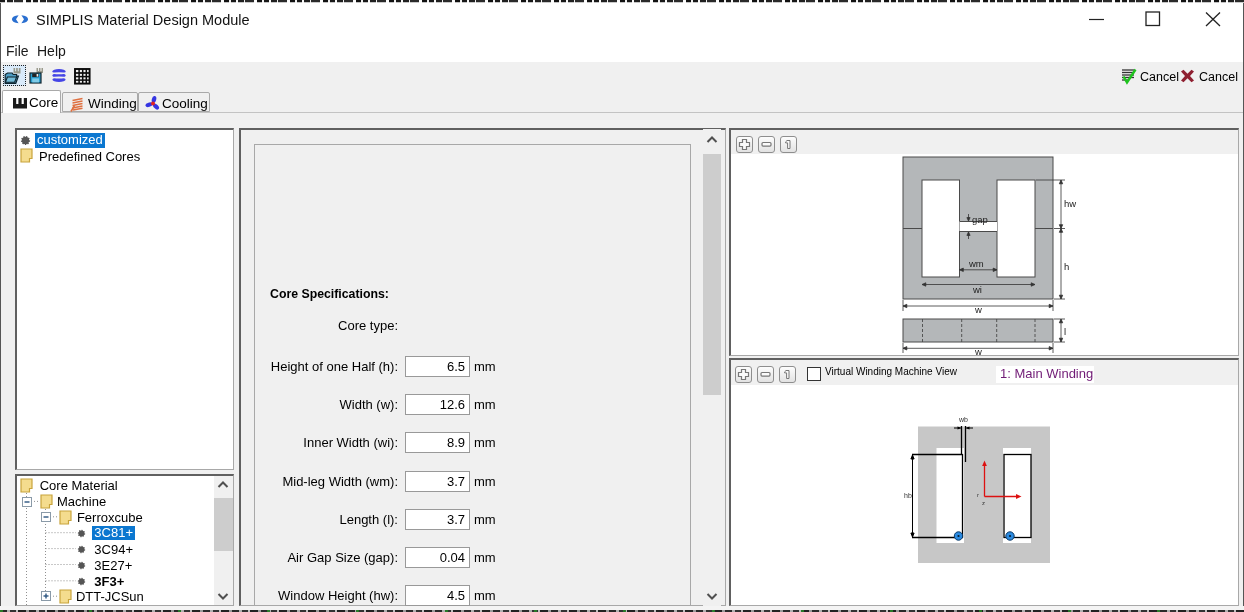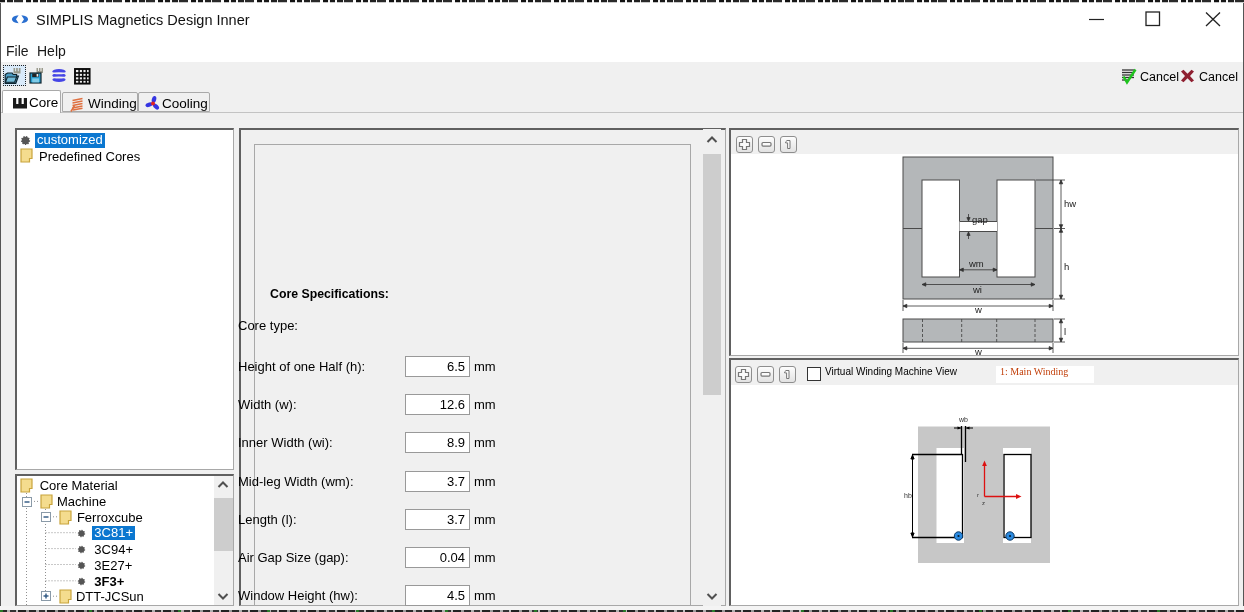--- a/index.html
+++ b/index.html
@@ -32,33 +32,33 @@
   #lmat{left:14px;top:361px;width:219px;height:132px;}
   #midpanel{left:238px;top:15px;width:487px;height:478px;background:#f0f0f0;}
   #innerbox{left:13px;top:14px;width:435px;height:478px;border:1px solid #a8a8a8;}
   #rtop{left:728px;top:15px;width:510px;height:228px;background:#fff;}
   #rbot{left:728px;top:245px;width:510px;height:248px;background:#fff;}
   .hdrstrip{position:absolute;left:0;top:0;width:100%;height:24px;background:#f0f0f0;}
   .zbtn{position:absolute;width:15px;height:15px;border:1px solid #8e8e8e;border-radius:3px;
         background:linear-gradient(#fdfdfd,#e2e2e2);}
   .treetxt{position:absolute;font-size:13px;color:#000;white-space:nowrap;}
   .sel{background:#0b77d0;color:#fff;padding:0 2px;}
-  .formlbl{position:absolute;font-size:13px;color:#000;width:160px;}
+  .formlbl{position:absolute;font-size:13px;color:#000;text-align:right;width:160px;}
   .inp{position:absolute;width:59px;height:19px;background:#fff;border:1px solid #999;
        font-size:13px;text-align:right;padding:0 4px 0 0;line-height:19px;}
   .mm{position:absolute;font-size:13px;}
   .sbar{position:absolute;background:#f0f0f0;}
   .thumb{position:absolute;background:#cdcdcd;}
 </style>
 </head>
 <body>
 <div id="topstrip" class="abs"></div>
 <div id="winframe" class="abs"></div>
 <div id="titlebar" class="abs"></div>
-<div id="title" class="abs">SIMPLIS Magnetics Design Inner</div>
+<div id="title" class="abs">SIMPLIS Material Design Module</div>
 <svg class="abs" style="left:11px;top:15px;" width="18" height="9" viewBox="0 0 18 9">
   <path d="M7.6 0.3 Q1.2 0.9 0.9 4.3 Q1.2 7.8 7.6 8.3 L5 4.2 Z" fill="#2a6fd0"></path>
   <path d="M10.4 0.3 Q16.8 0.9 17.1 4.3 Q16.8 7.8 10.4 8.3 L13 4.2 Z" fill="#2a6fd0"></path>
 </svg>
 <svg class="abs" style="left:1085px;top:10px;" width="150" height="18" viewBox="0 0 150 18">
   <line x1="4" y1="9.5" x2="19" y2="9.5" stroke="#222" stroke-width="1.2"></line>
   <rect x="61" y="2" width="13.5" height="13.5" fill="none" stroke="#222" stroke-width="1.3"></rect>
   <line x1="121" y1="2.5" x2="135" y2="16" stroke="#222" stroke-width="1.3"></line>
   <line x1="135" y1="2.5" x2="121" y2="16" stroke="#222" stroke-width="1.3"></line>
 </svg>
@@ -336,21 +336,21 @@
         </svg></div>
     <div class="zbtn" style="left:26px;top:6px;"><svg width="15" height="15" viewBox="0 0 15 15">
           <rect x="3" y="5.5" width="9" height="3.6" rx="1" fill="#fafafa" stroke="#777" stroke-width="1.2"></rect>
         </svg></div>
     <div class="zbtn" style="left:48px;top:6px;"><svg width="15" height="15" viewBox="0 0 15 15">
           <path d="M6 3.5 h3 v8 h-2.4 v-5.6 h-2 v-1 z" fill="#fafafa" stroke="#777" stroke-width="1"></path>
         </svg></div>
     <div class="abs" style="left:76px;top:7px;width:12px;height:12px;background:#fff;border:1.5px solid #333;"></div>
     <div class="abs" style="left:94px;top:6px;font-size:10px;color:#000000;">Virtual Winding Machine View</div>
     <div class="abs" style="left:265px;top:6px;width:98px;height:17px;background:#fff;"></div>
-    <div class="abs" style="left:269px;top:6px;font-size:10px;color:#c2410c;font-family:Liberation Serif, serif;">1: Main Winding</div>
+    <div class="abs" style="left:269px;top:6px;font-size:13px;color:#701a75;">1: Main Winding</div>
     <svg style="position:absolute;left:0;top:25px;" width="506" height="220" viewBox="0 0 506 220">
       <rect x="187" y="41.5" width="132" height="136.5" fill="#c7c7c7"></rect>
       <rect x="205.5" y="63" width="27.5" height="95" fill="#ffffff"></rect>
       <rect x="272" y="63" width="28" height="95" fill="#ffffff"></rect>
       <g stroke="#000" stroke-width="1.3" fill="none">
         <line x1="231.5" y1="69" x2="231.5" y2="153"></line>
         <line x1="181" y1="69.5" x2="231.5" y2="69.5"></line>
         <line x1="181" y1="152.5" x2="231.5" y2="152.5"></line>
         <rect x="273" y="69.5" width="27" height="83"></rect>
         <line x1="230.5" y1="41" x2="230.5" y2="69"></line>

